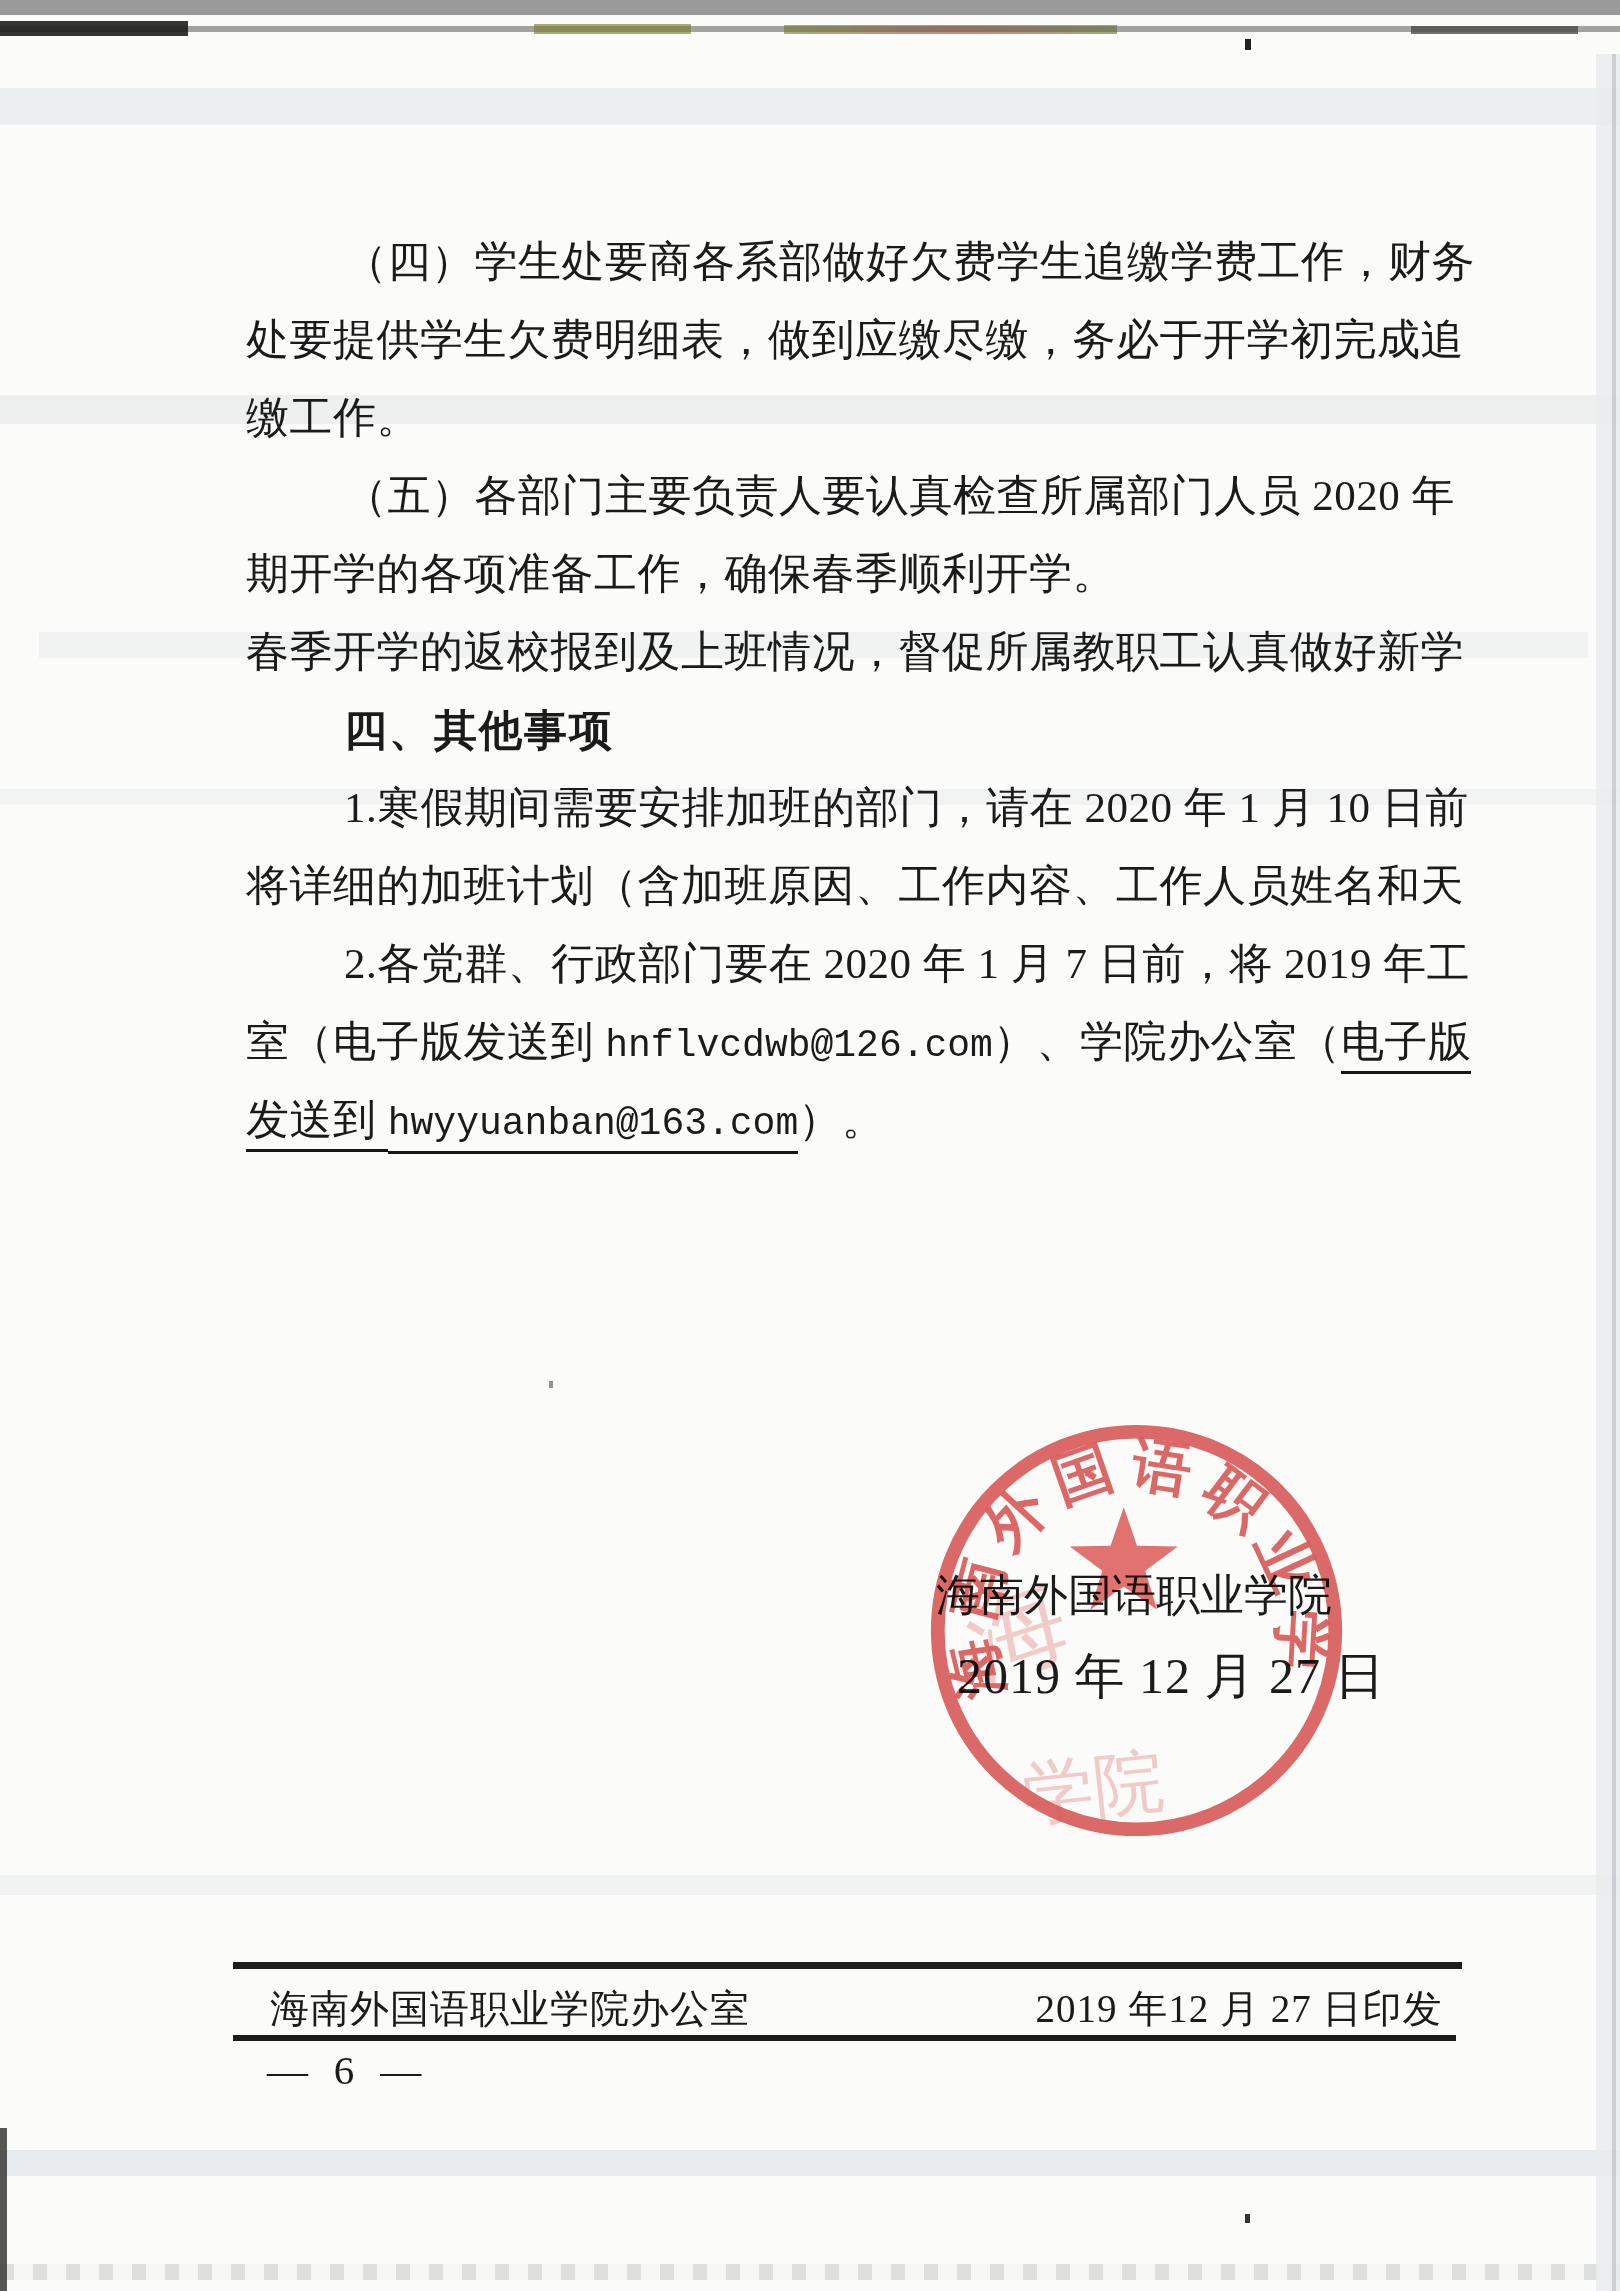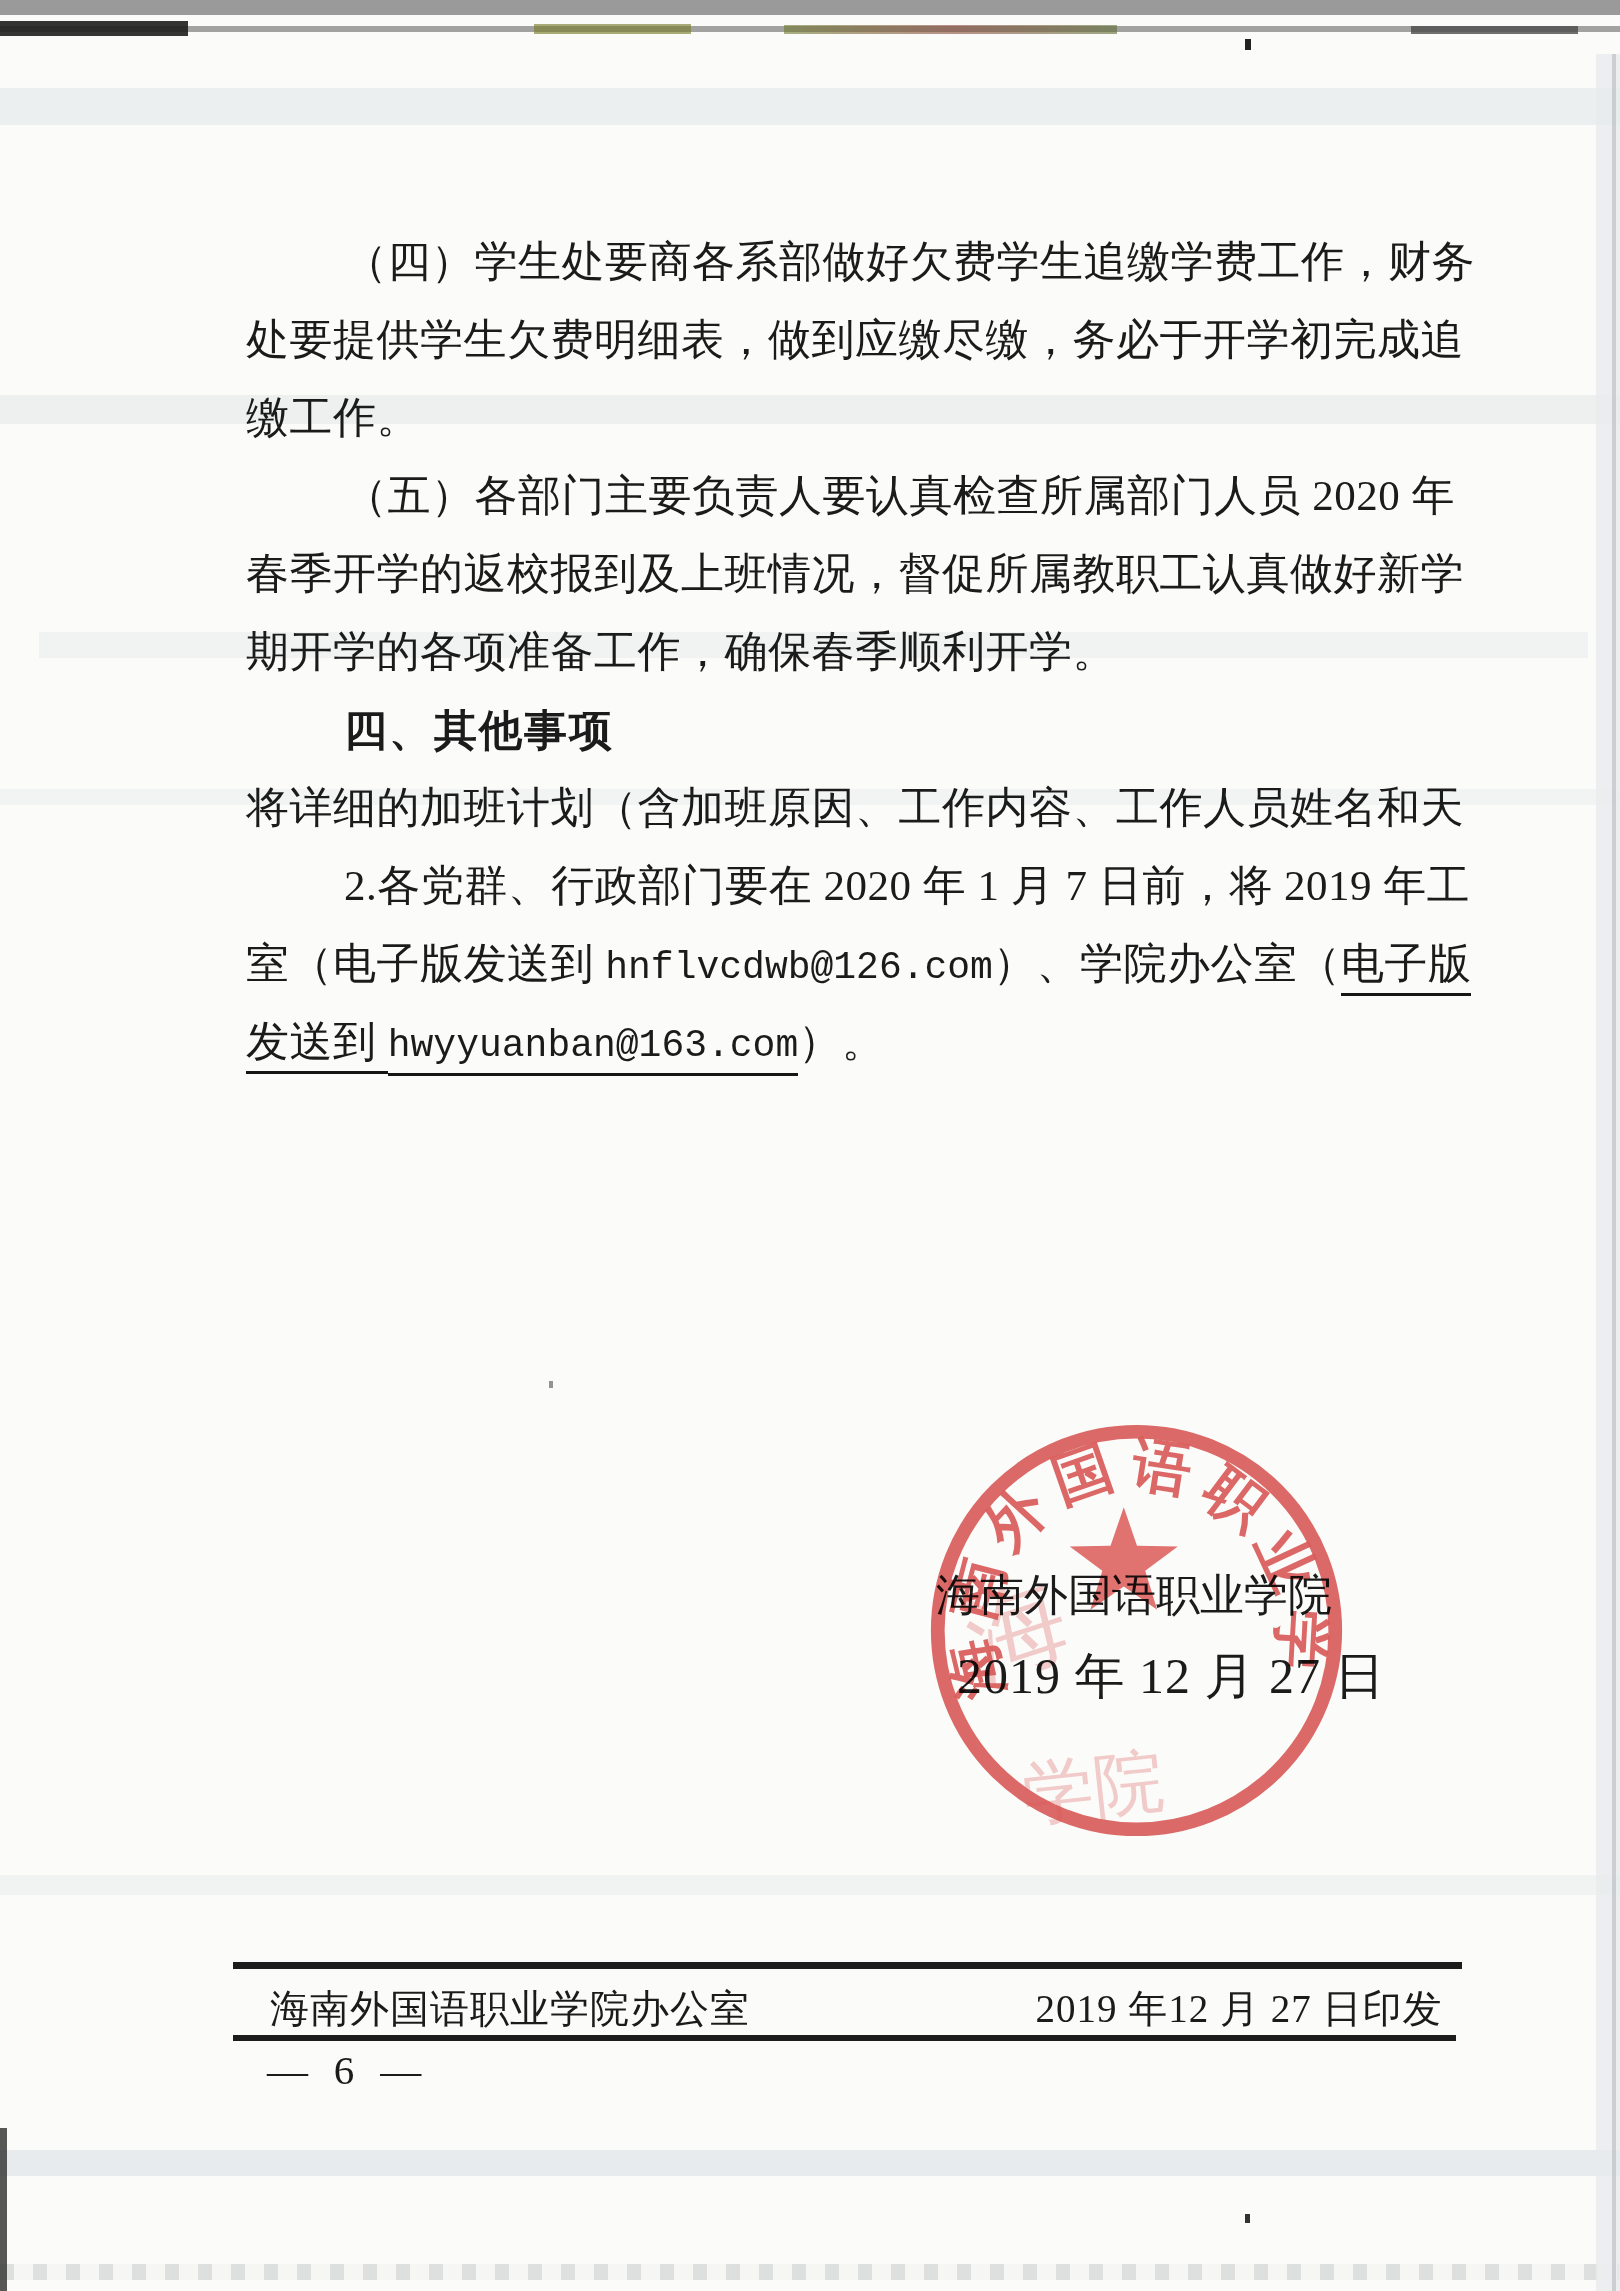--- a/index.html
+++ b/index.html
@@ -92,23 +92,24 @@
   <div class="art vstrip-left-bottom"></div>
   <div class="art dot1"></div>
   <div class="art dot2"></div>
   <div class="art dot3"></div>
 
   <div class="body-text" id="body-lines">
       <div class="bline indent">（四）学生处要商各系部做好欠费学生追缴学费工作，财务</div>
       <div class="bline">处要提供学生欠费明细表，做到应缴尽缴，务必于开学初完成追</div>
       <div class="bline">缴工作。</div>
       <div class="bline indent">（五）各部门主要负责人要认真检查所属部门人员 2020 年</div>
+      <div class="bline">期开学的各项准备工作，确保春季顺利开学。</div>
       <div class="bline">春季开学的返校报到及上班情况，督促所属教职工认真做好新学</div>
-      <div class="bline">期开学的各项准备工作，确保春季顺利开学。</div>
       <div class="bline indent bold">四、其他事项</div>
+      <div class="bline indent">1.寒假期间需要安排加班的部门，请在 2020 年 1 月 10 日前</div>
       <div class="bline">将详细的加班计划（含加班原因、工作内容、工作人员姓名和天</div>
       <div class="bline indent">2.各党群、行政部门要在 2020 年 1 月 7 日前，将 2019 年工</div>
       <div class="bline"><span>室（电子版发送到 </span><span class="mono">hnflvcdwb@126.com</span><span>）、学院办公室（</span><span class="ul">电子版</span></div>
       <div class="bline"><span class="ul">发送到 </span><span class="mono ul">hwyyuanban@163.com</span><span>）。</span></div>
     </div>
 
   <div class="sig-org">海南外国语职业学院</div>
   <div class="sig-date">2019 年 12 月 27 日</div>
 
   <div class="seal">

